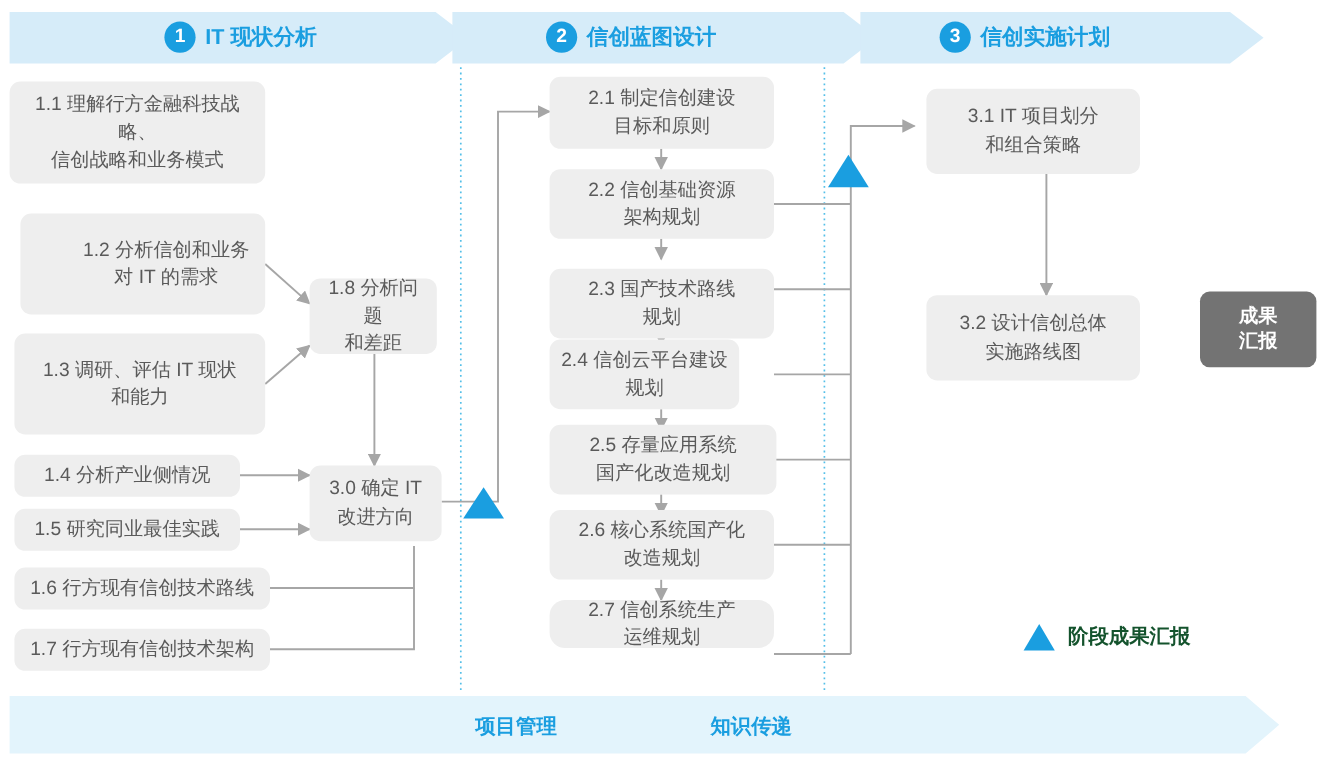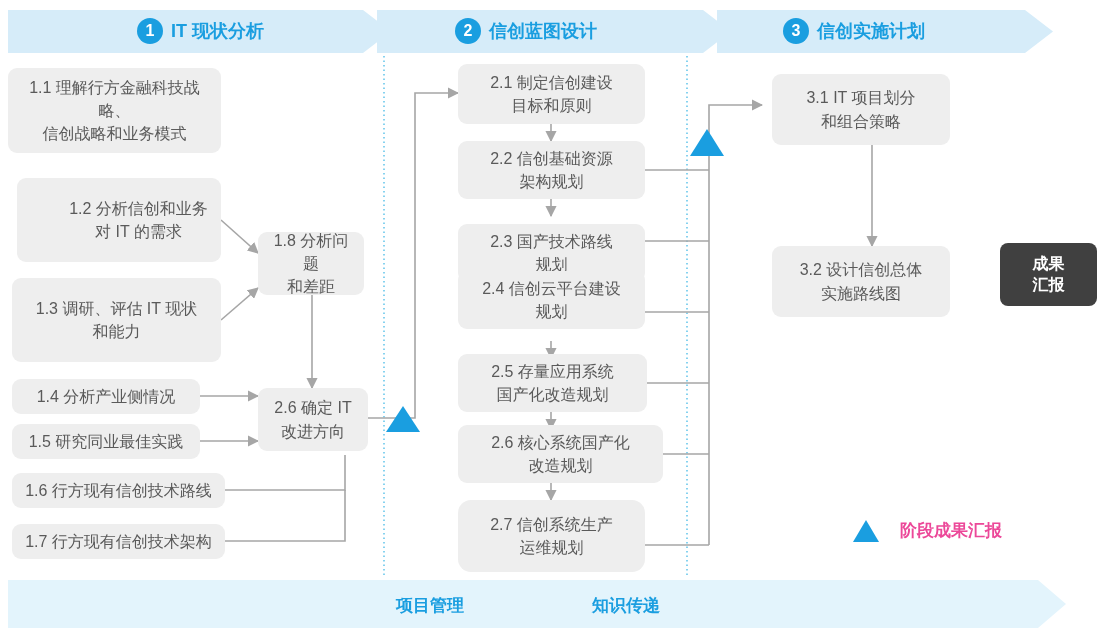--- a/index.html
+++ b/index.html
@@ -10,38 +10,38 @@
   }
   #stage{position:absolute;left:0;top:0;width:1115px;height:638px;}
   svg.layer{position:absolute;left:0;top:0;width:1115px;height:638px;pointer-events:none;}
   .node{
     position:absolute;box-sizing:border-box;background:#eeeeee;border-radius:9px;
     color:#5a5a5a;font-size:16px;line-height:1.45;text-align:center;
     display:flex;align-items:center;justify-content:center;padding:2px 8px;
     white-space:pre-line;
   }
   .node.result{
-    background:#404040;color:#ffffff;font-weight:bold;border-radius:8px;
+    background:#737373;color:#ffffff;font-weight:bold;border-radius:8px;
     font-size:16px;line-height:1.3;
   }
   .phase-label{
     position:absolute;display:flex;align-items:center;gap:8px;
     color:#1a9ee0;font-weight:bold;font-size:18px;white-space:nowrap;
   }
   .phase-num{
     width:26px;height:26px;border-radius:50%;background:#1a9ee0;color:#fff;
     display:flex;align-items:center;justify-content:center;
     font-size:16px;font-weight:bold;line-height:1;
   }
   .bottom-label{
     position:absolute;color:#1a9ee0;font-weight:bold;font-size:17px;white-space:nowrap;
   }
   .legend{
-    position:absolute;display:flex;align-items:center;gap:21px;
-    color:#ec4899;font-weight:bold;font-size:17px;white-space:nowrap;
+    position:absolute;display:flex;align-items:center;gap:11px;
+    color:#14532d;font-weight:bold;font-size:17px;white-space:nowrap;
   }
   .legend-tri{
     width:0;height:0;border-left:13px solid transparent;border-right:13px solid transparent;
     border-bottom:22px solid #1a9ee0;
   }
 </style>
 </head>
 <body>
 
 <div id="stage">
@@ -136,36 +136,36 @@
   <div class="node" style="left:17px;top:178px;width:204px;height:84px;padding-left:47px;">1.2 分析信创和业务
 对 IT 的需求</div>
   <div class="node" style="left:12px;top:278px;width:209px;height:84px;">1.3 调研、评估 IT 现状
 和能力</div>
   <div class="node" style="left:12px;top:379px;width:188px;height:35px;">1.4 分析产业侧情况</div>
   <div class="node" style="left:12px;top:424px;width:188px;height:35px;">1.5 研究同业最佳实践</div>
   <div class="node" style="left:12px;top:473px;width:213px;height:35px;">1.6 行方现有信创技术路线</div>
   <div class="node" style="left:12px;top:524px;width:213px;height:35px;">1.7 行方现有信创技术架构</div>
   <div class="node" style="left:258px;top:232px;width:106px;height:63px;">1.8 分析问题
 和差距</div>
-  <div class="node" style="left:258px;top:388px;width:110px;height:63px;">2.6 确定 IT
+  <div class="node" style="left:258px;top:388px;width:110px;height:63px;">3.0 确定 IT
 改进方向</div>
 
   <div class="node" style="left:458px;top:64px;width:187px;height:60px;">2.1 制定信创建设
 目标和原则</div>
   <div class="node" style="left:458px;top:141px;width:187px;height:58px;">2.2 信创基础资源
 架构规划</div>
   <div class="node" style="left:458px;top:212px;width:187px;height:58px;margin-top:12px;">2.3 国产技术路线
 规划</div>
-  <div class="node" style="left:458px;top:271px;width:187px;height:58px;">2.4 信创云平台建设
+  <div class="node" style="left:458px;top:283px;width:158px;height:58px;">2.4 信创云平台建设
 规划</div>
   <div class="node" style="left:458px;top:354px;width:189px;height:58px;">2.5 存量应用系统
 国产化改造规划</div>
-  <div class="node" style="left:458px;top:425px;width:205px;height:58px;">2.6 核心系统国产化
+  <div class="node" style="left:458px;top:425px;width:187px;height:58px;">2.6 核心系统国产化
 改造规划</div>
-  <div class="node" style="left:458px;top:500px;width:187px;height:72px;border-radius:13px;">2.7 信创系统生产
+  <div class="node" style="left:458px;top:500px;width:187px;height:40px;border-radius:13px;">2.7 信创系统生产
 运维规划</div>
 
   <div class="node" style="left:772px;top:74px;width:178px;height:71px;">3.1 IT 项目划分
 和组合策略</div>
   <div class="node" style="left:772px;top:246px;width:178px;height:71px;">3.2 设计信创总体
 实施路线图</div>
 
   <div class="node result" style="left:1000px;top:243px;width:97px;height:63px;">成果
 汇报</div>
 

